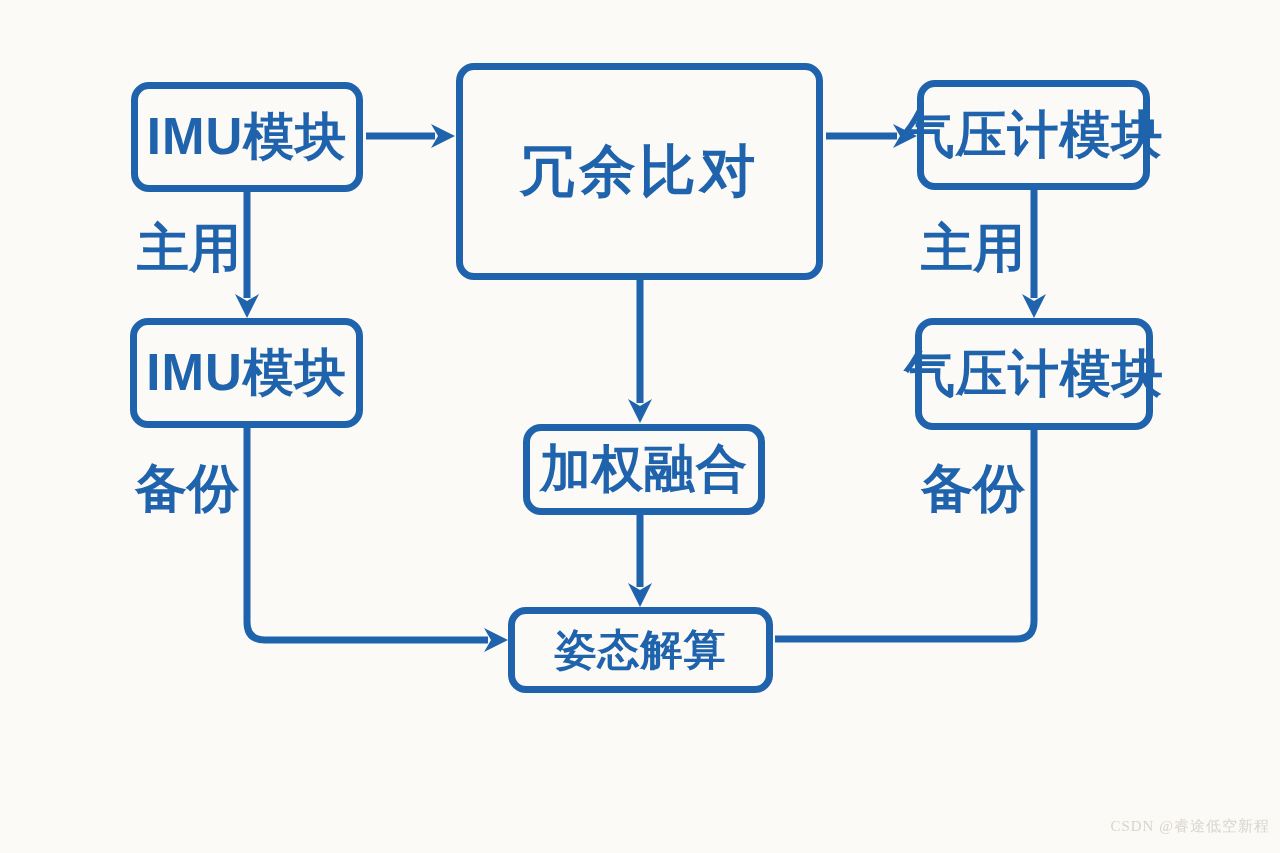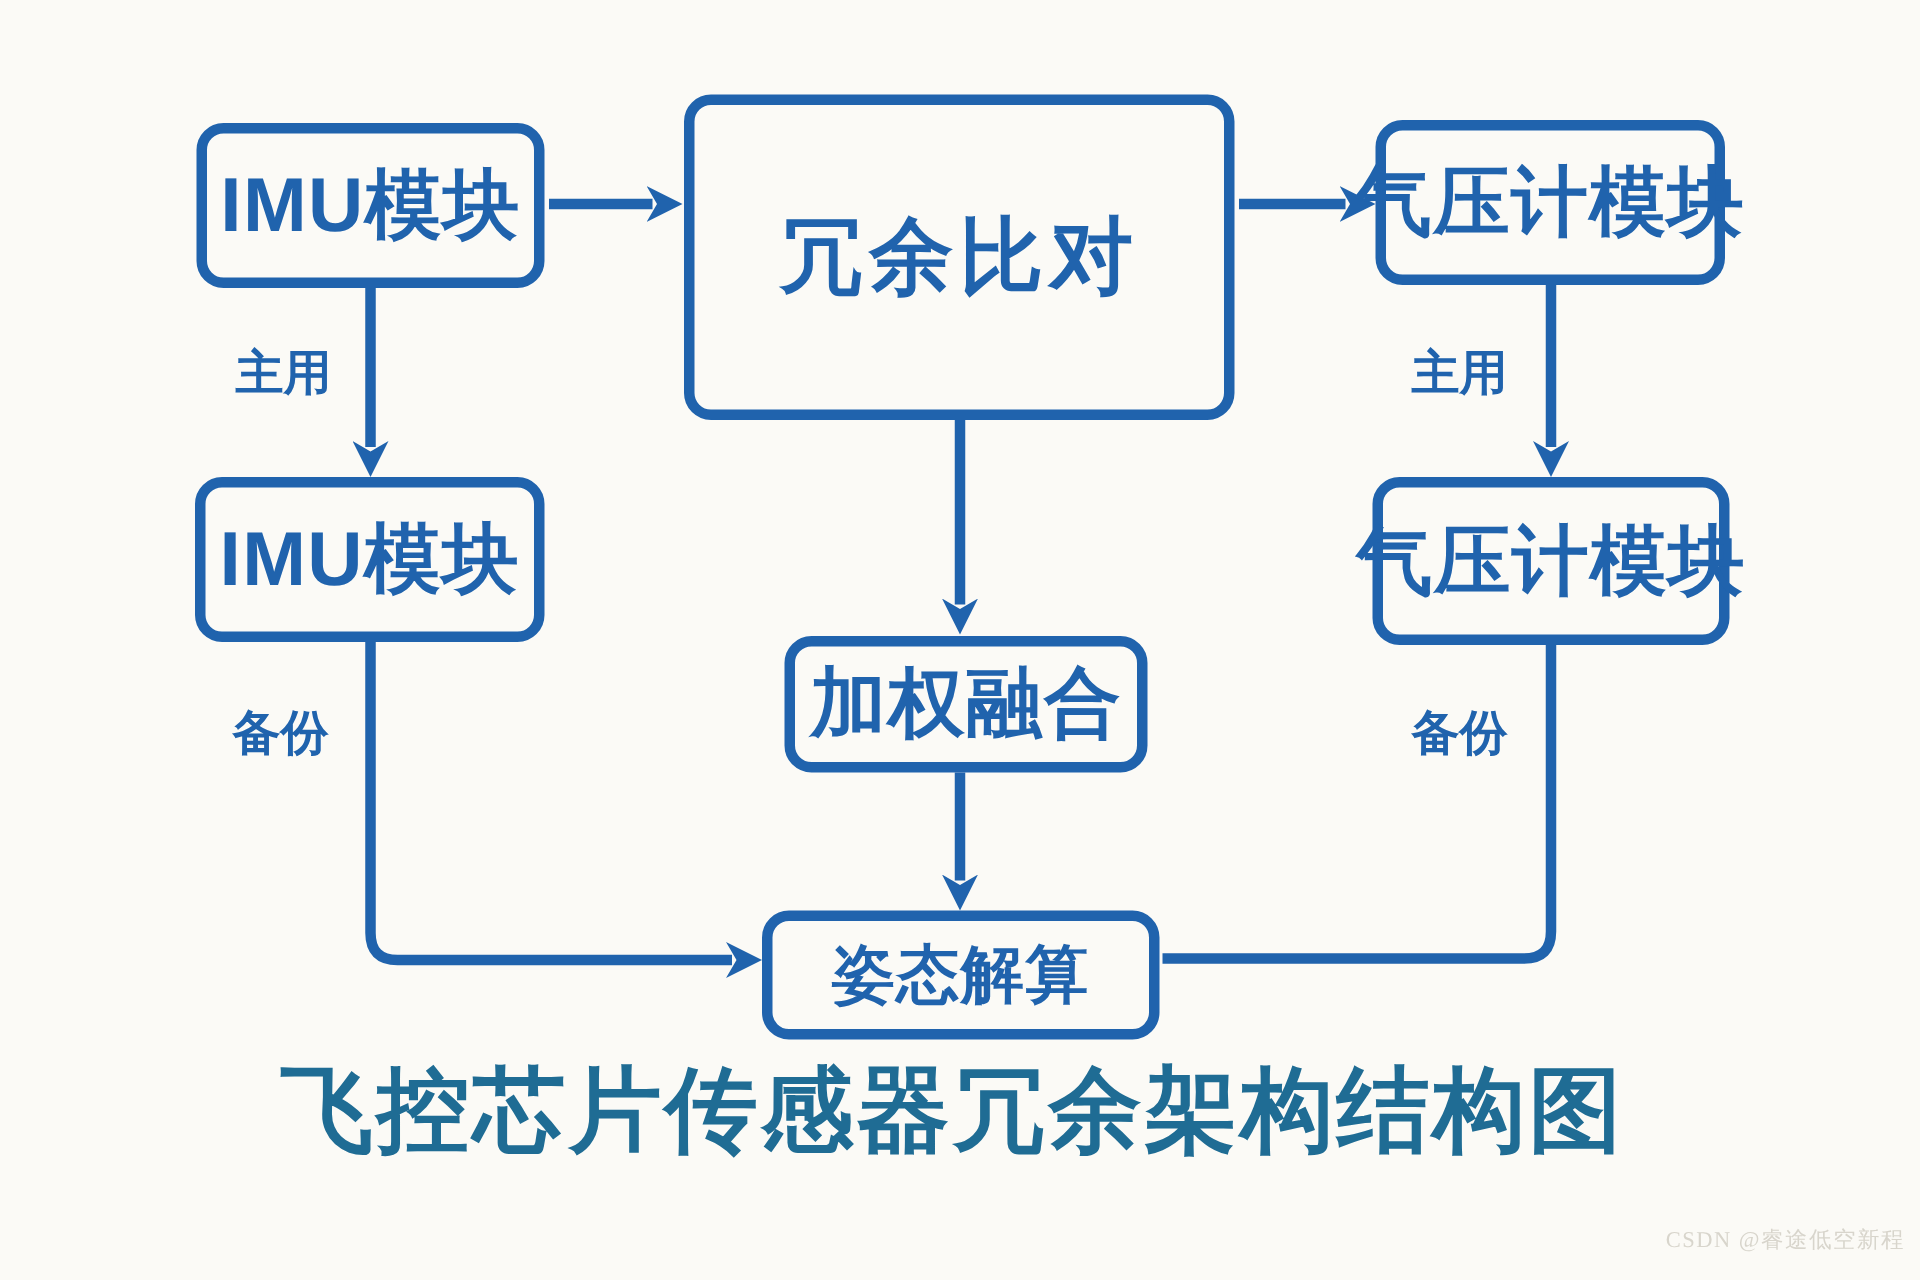--- a/index.html
+++ b/index.html
@@ -43,21 +43,21 @@
     letter-spacing:1px;
     white-space:nowrap;
   }
   .node-small{font-size:51px;}
   .node-big{font-size:56px;letter-spacing:4px;}
   .edge-label{
     position:absolute;
     transform:translate(-50%,-50%);
     color:var(--blue);
     font-weight:bold;
-    font-size:32px;
+    font-size:52px;
     white-space:nowrap;
   }
   .diagram-title{
     position:absolute;
     left:635px;top:740px;
     transform:translate(-50%,-50%);
     color:var(--title);
     font-weight:bold;
     font-size:62px;
     letter-spacing:2px;
@@ -124,17 +124,16 @@
 
   <div class="edge-label" style="left:189px;top:249px;">主用</div>
 
   <div class="edge-label" style="left:973px;top:249px;">主用</div>
 
 
   <div class="edge-label" style="left:187px;top:489px;">备份</div>
 
   <div class="edge-label" style="left:973px;top:489px;">备份</div>
 
-  <div class="diagram-title">飞控芯片传感器冗余架构结构图</div>
 
   <div class="watermark">CSDN @睿途低空新程</div>
 
 </div>
 
 </body></html>

